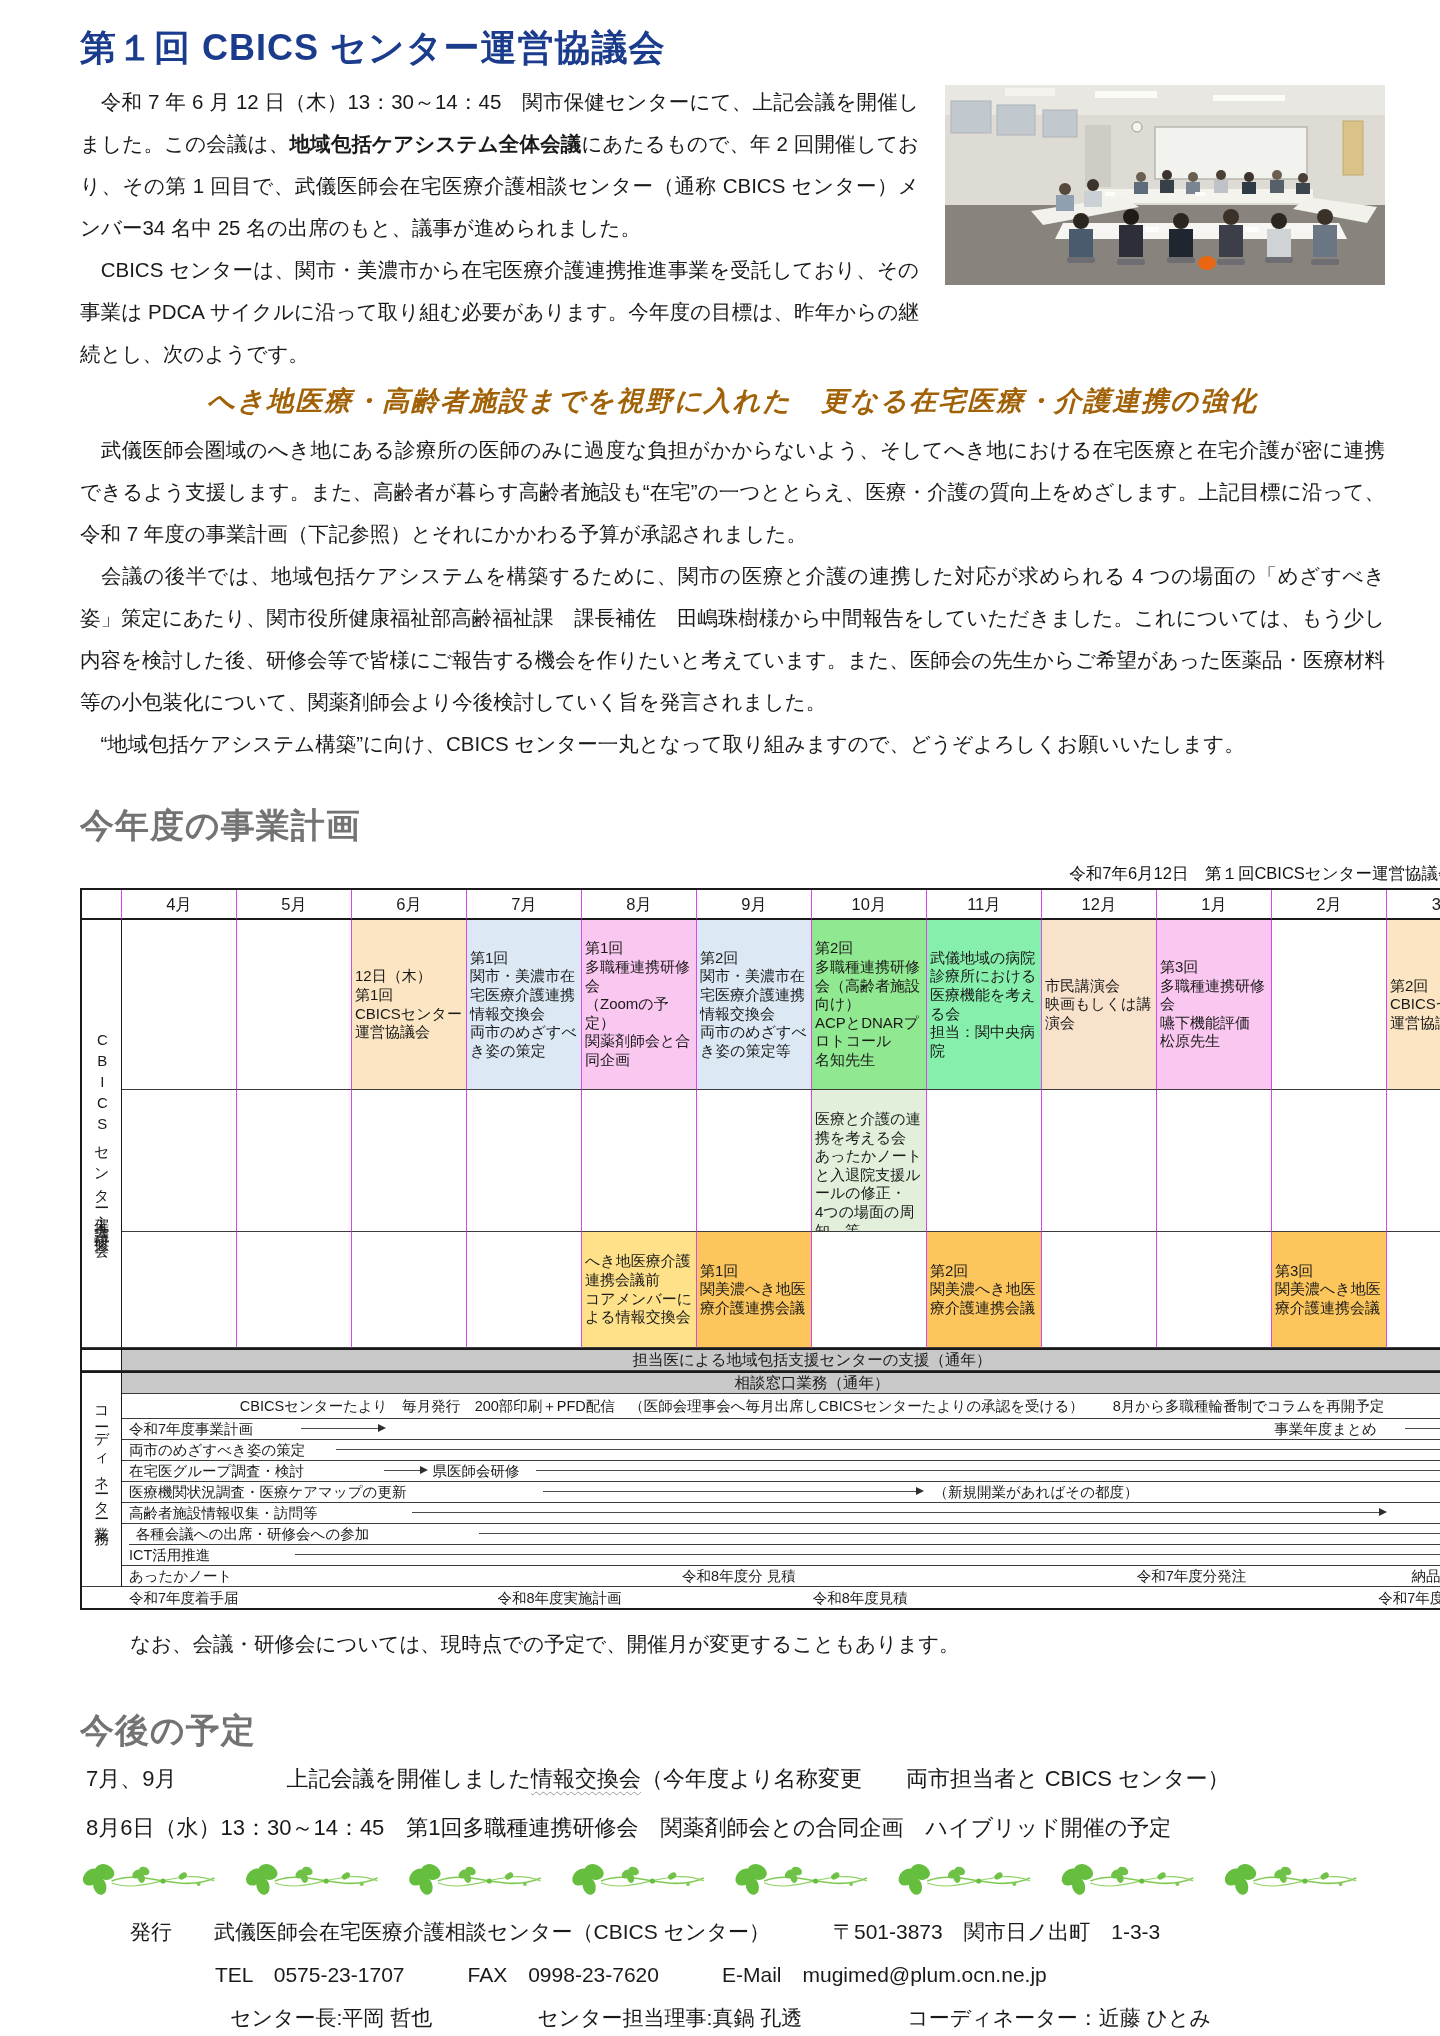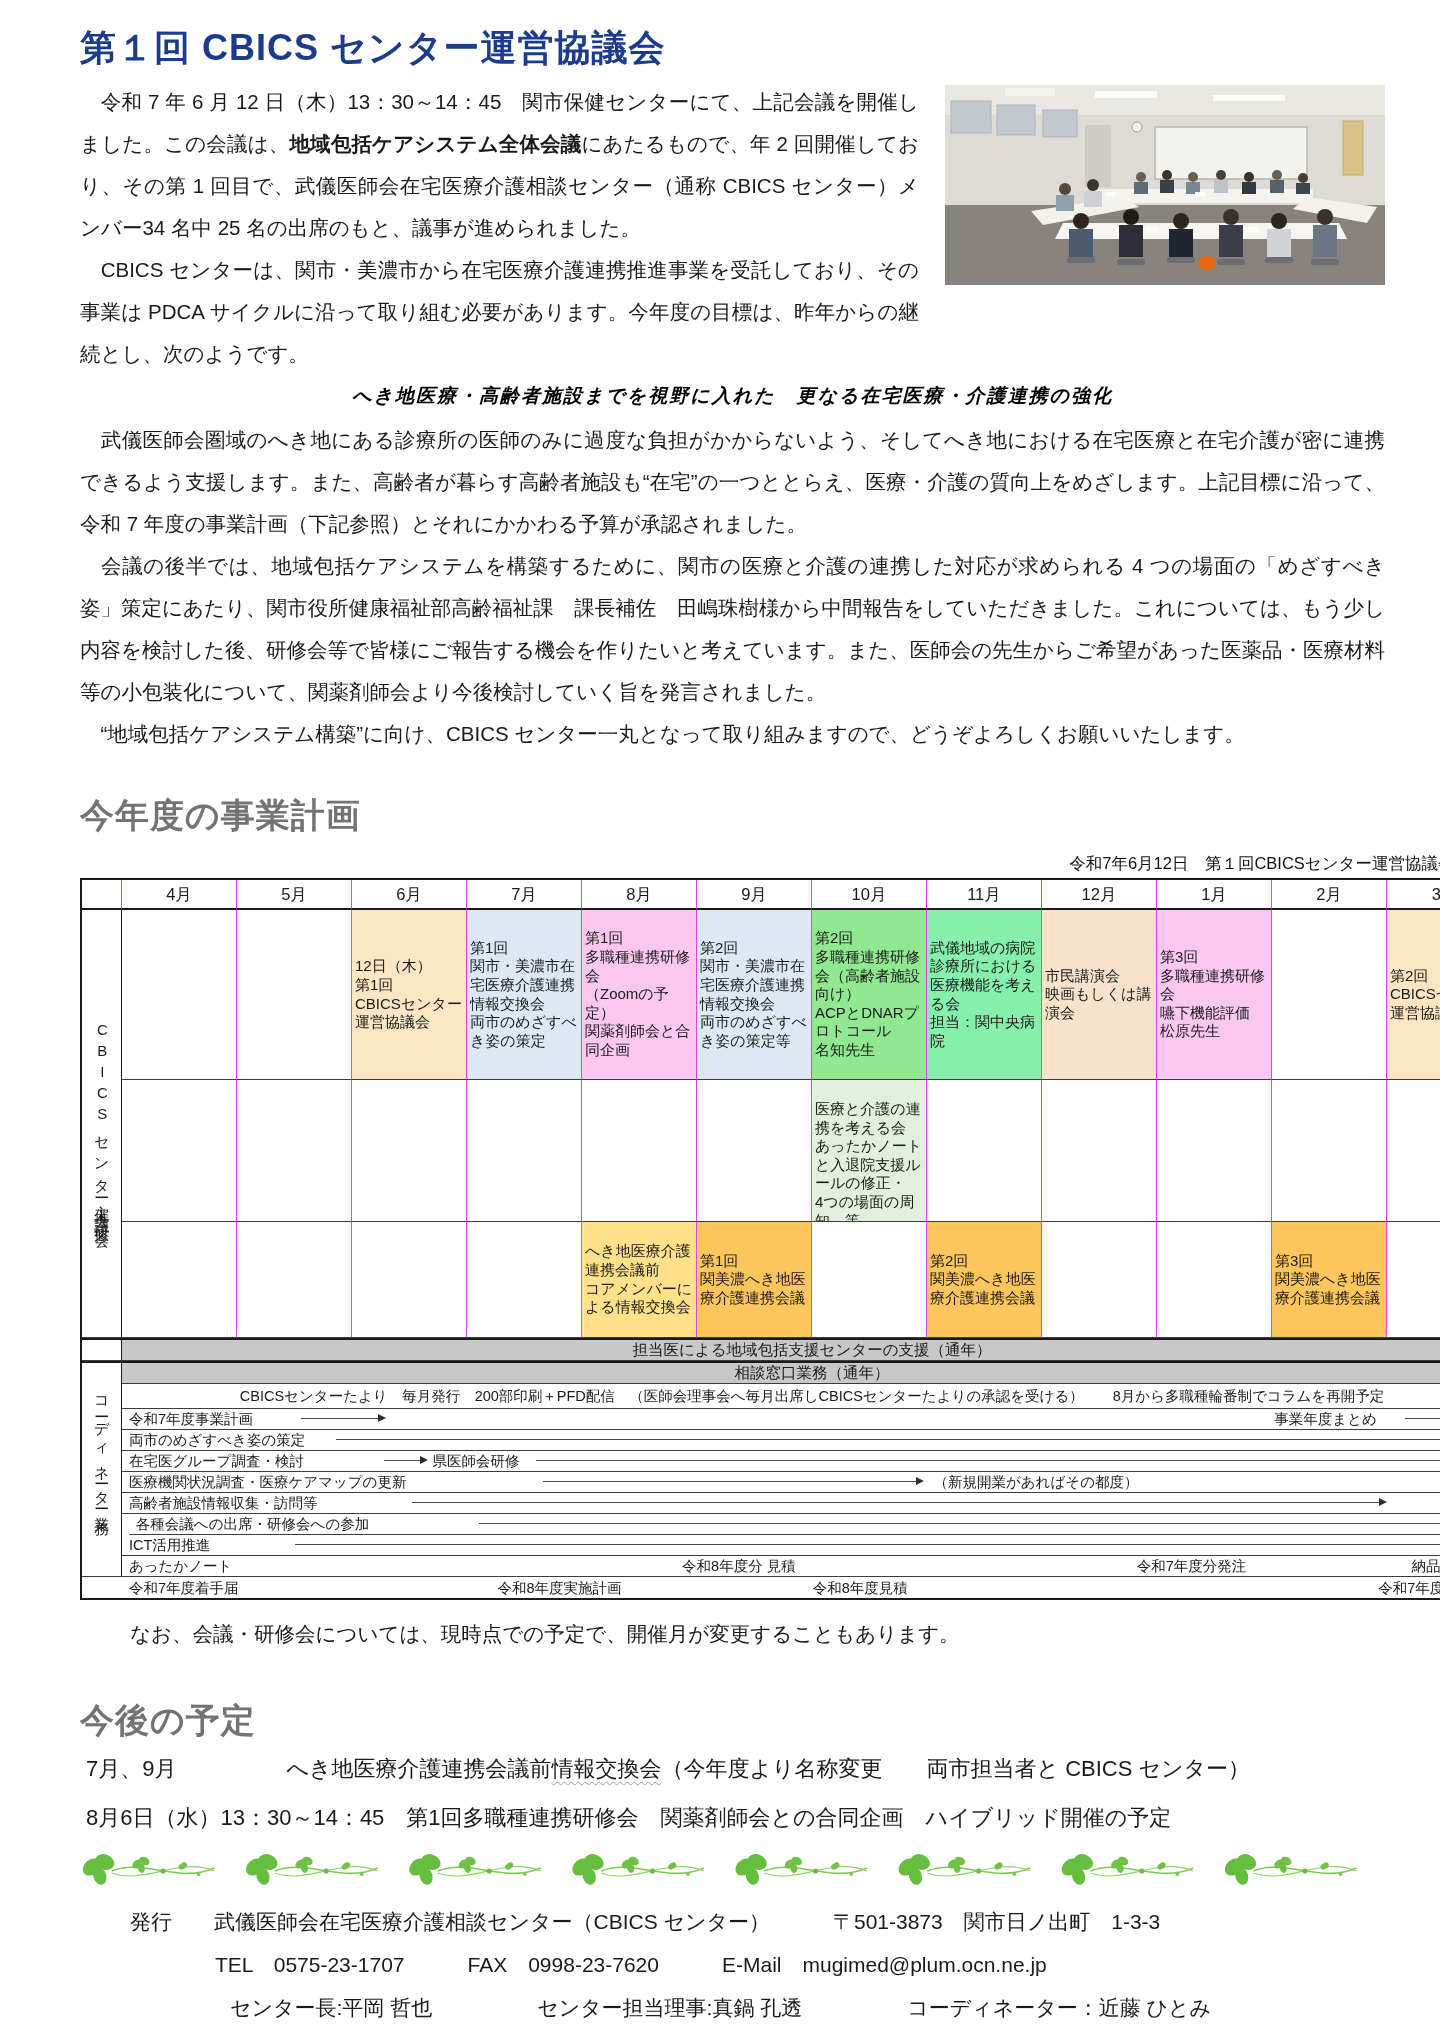--- a/index.html
+++ b/index.html
@@ -9,22 +9,22 @@
 
   h1.title { margin-top: 24px; font-size: 36px; font-weight: bold; color: #1B3C8C; letter-spacing: 1px; }
   .intro { margin-top: 8px; }
   .photo { float: right; width: 440px; height: 200px; margin: 4px 0 10px 26px; }
   .photo svg { width: 100%; height: 100%; display: block; }
 
   p.body { font-size: 20.5px; line-height: 42px; text-align: justify; }
   .b { font-weight: bold; }
   .wavy { text-decoration: underline wavy #9a9a9a; text-decoration-thickness: 1px; text-underline-offset: 5px; }
 
-  .goal { clear: both; text-align: center; font-size: 19px; font-weight: bold; font-style: italic;
-          color: #000000; letter-spacing: 2px; margin: 8px 0 10px 0;
+  .goal { clear: both; text-align: center; font-size: 27px; font-weight: bold; font-style: italic;
+          color: #a16207; letter-spacing: 2px; margin: 8px 0 10px 0;
           font-family: "Liberation Serif", "DejaVu Serif", serif; }
 
   h2.section { font-size: 34px; font-weight: bold; color: #737373; letter-spacing: 1px; }
   h2.plan-h { margin-top: 38px; }
   h2.next-h { margin-top: 50px; }
 
   .table-wrap { width: 1424px; margin-top: 14px; }
   .caption { text-align: right; font-size: 16.5px; margin-bottom: 3px; color: #111; }
 
   .plan-grid { display: grid; width: 100%; background: #fff;
@@ -290,21 +290,21 @@
           <span class="gtext gc" style="left: 31.7%;">令和8年度実施計画</span>
           <span class="gtext gc" style="left: 53.5%;">令和8年度見積</span>
           <span class="gtext gc" style="left: 95%;">令和7年度完了届</span>
         </div>
       </div>
   </div>
 
   <p class="note">なお、会議・研修会については、現時点での予定で、開催月が変更することもあります。</p>
 
   <h2 class="section next-h">今後の予定</h2>
-  <p class="sched"><span>7月、9月　　　　　へき地医療介護連携会議前</span><span class="wavy">情報交換会</span><span>（今年度より名称変更　　両市担当者と CBICS センター）</span></p>
+  <p class="sched"><span>7月、9月　　　　　上記会議を開催しました</span><span class="wavy">情報交換会</span><span>（今年度より名称変更　　両市担当者と CBICS センター）</span></p>
   <p class="sched">8月6日（水）13：30～14：45　第1回多職種連携研修会　関薬剤師会との合同企画　ハイブリッド開催の予定</p>
 
   <div class="divider">
   <svg viewBox="0 0 1320 38" preserveAspectRatio="none">
     <defs>
       <g id="clv0">
         <g fill="#66BE3F">
           <ellipse cx="12" cy="15" rx="10" ry="7.5" transform="rotate(-40 12 15)"></ellipse>
           <ellipse cx="25" cy="10" rx="10" ry="7.5" transform="rotate(22 25 10)"></ellipse>
           <ellipse cx="20" cy="24" rx="9" ry="6.5" transform="rotate(72 20 24)"></ellipse>

